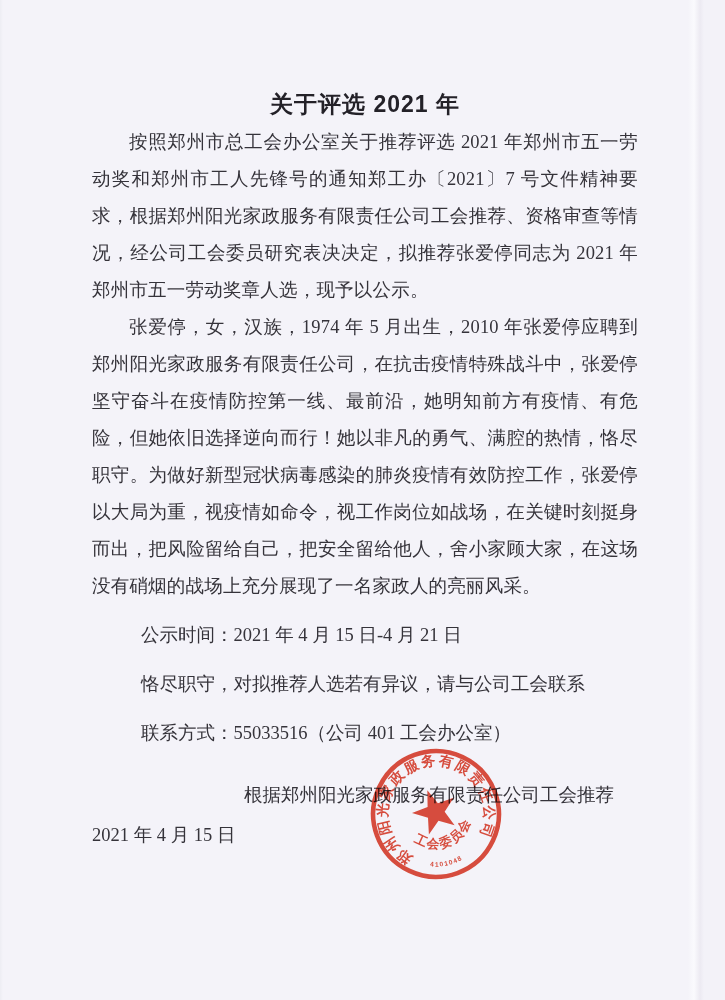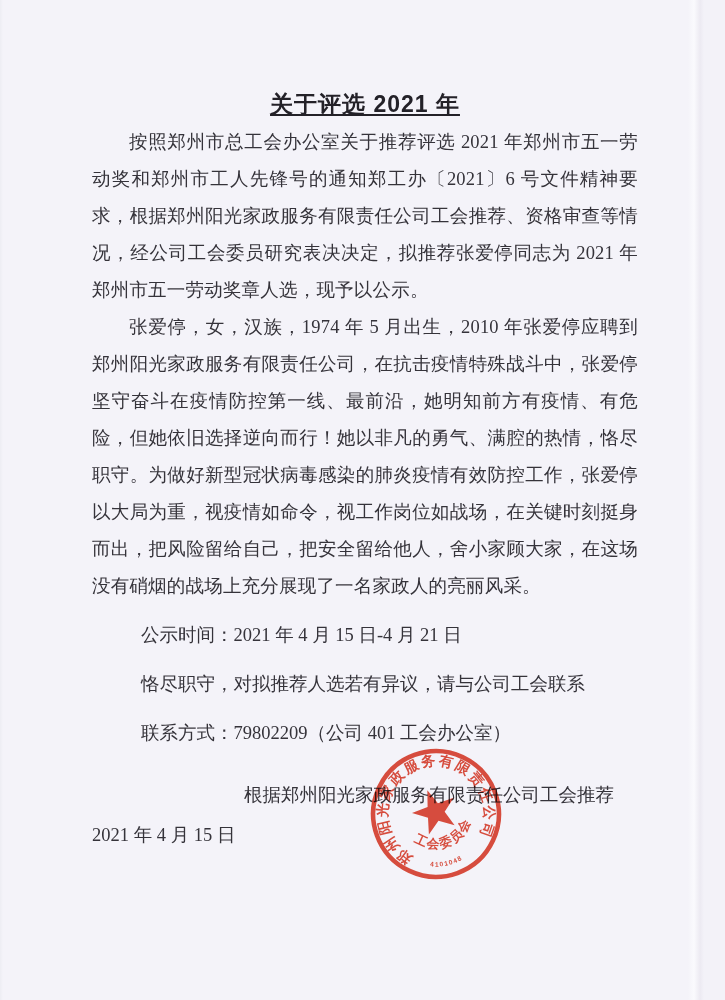--- a/index.html
+++ b/index.html
@@ -26,21 +26,20 @@
   }
   .title {
     text-align: center;
     font-family: "Liberation Sans", "DejaVu Sans", sans-serif;
     font-weight: 700;
     color: #232128;
     font-size: 23px;
     line-height: 40px;
     margin: 0;
     letter-spacing: 1px;
-    text-decoration: underline;
   }
   .title-1 { padding-top: 84px; }
   .title-2 { margin-bottom: 26px; }
   .body-par {
     margin: 0;
     font-size: 18.5px;
     line-height: 37px;
     text-align: justify;
     text-indent: 2em;
     letter-spacing: 0.2px;
@@ -108,29 +107,29 @@
   }
 </style>
 </head>
 <body>
 
 <div class="page">
   <div class="content">
 
     <h1 class="title title-1">关于评选 2021 年</h1>
 
-    <p class="body-par">按照郑州市总工会办公室关于推荐评选 2021 年郑州市五一劳动奖和郑州市工人先锋号的通知郑工办〔2021〕6 号文件精神要求，根据郑州阳光家政服务有限责任公司工会推荐、资格审查等情况，经公司工会委员研究表决决定，拟推荐张爱停同志为 2021 年郑州市五一劳动奖章人选，现予以公示。</p>
+    <p class="body-par">按照郑州市总工会办公室关于推荐评选 2021 年郑州市五一劳动奖和郑州市工人先锋号的通知郑工办〔2021〕7 号文件精神要求，根据郑州阳光家政服务有限责任公司工会推荐、资格审查等情况，经公司工会委员研究表决决定，拟推荐张爱停同志为 2021 年郑州市五一劳动奖章人选，现予以公示。</p>
 
     <p class="body-par">张爱停，女，汉族，1974 年 5 月出生，2010 年张爱停应聘到郑州阳光家政服务有限责任公司，在抗击疫情特殊战斗中，张爱停坚守奋斗在疫情防控第一线、最前沿，她明知前方有疫情、有危险，但她依旧选择逆向而行！她以非凡的勇气、满腔的热情，恪尽职守。为做好新型冠状病毒感染的肺炎疫情有效防控工作，张爱停以大局为重，视疫情如命令，视工作岗位如战场，在关键时刻挺身而出，把风险留给自己，把安全留给他人，舍小家顾大家，在这场没有硝烟的战场上充分展现了一名家政人的亮丽风采。</p>
 
     <p class="single-line">公示时间：2021 年 4 月 15 日-4 月 21 日</p>
 
     <p class="single-line">恪尽职守，对拟推荐人选若有异议，请与公司工会联系</p>
 
-    <p class="single-line">联系方式：79802209（公司 401 工会办公室）</p>
+    <p class="single-line">联系方式：55033516（公司 401 工会办公室）</p>
 
     <p class="signature-org">根据郑州阳光家政服务有限责任公司工会推荐</p>
 
     <p class="signature-date">2021 年 4 月 15 日</p>
   </div>
 
   <div class="seal">
     <svg viewBox="0 0 150 150" xmlns="http://www.w3.org/2000/svg">
       <defs>
         <path id="ring-arc" d="M 41.1 108.9 A 48 48 0 1 1 108.9 108.9" fill="none"></path>

